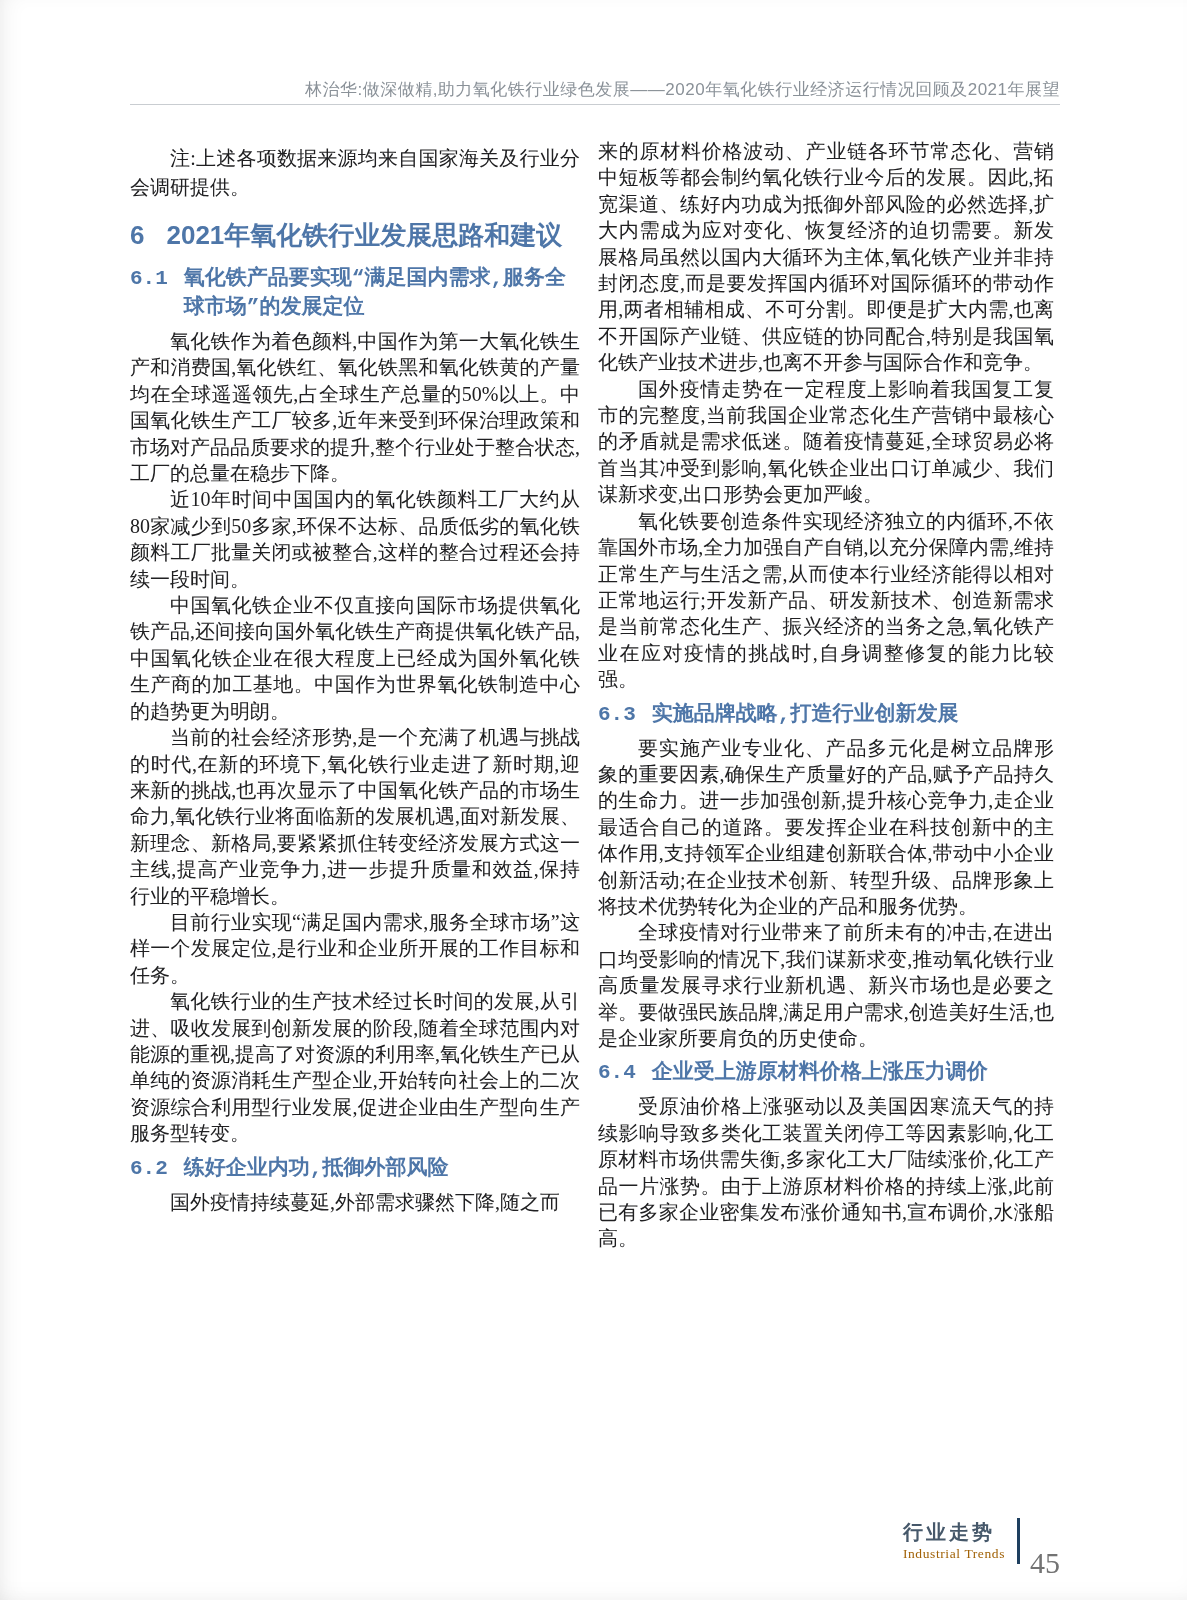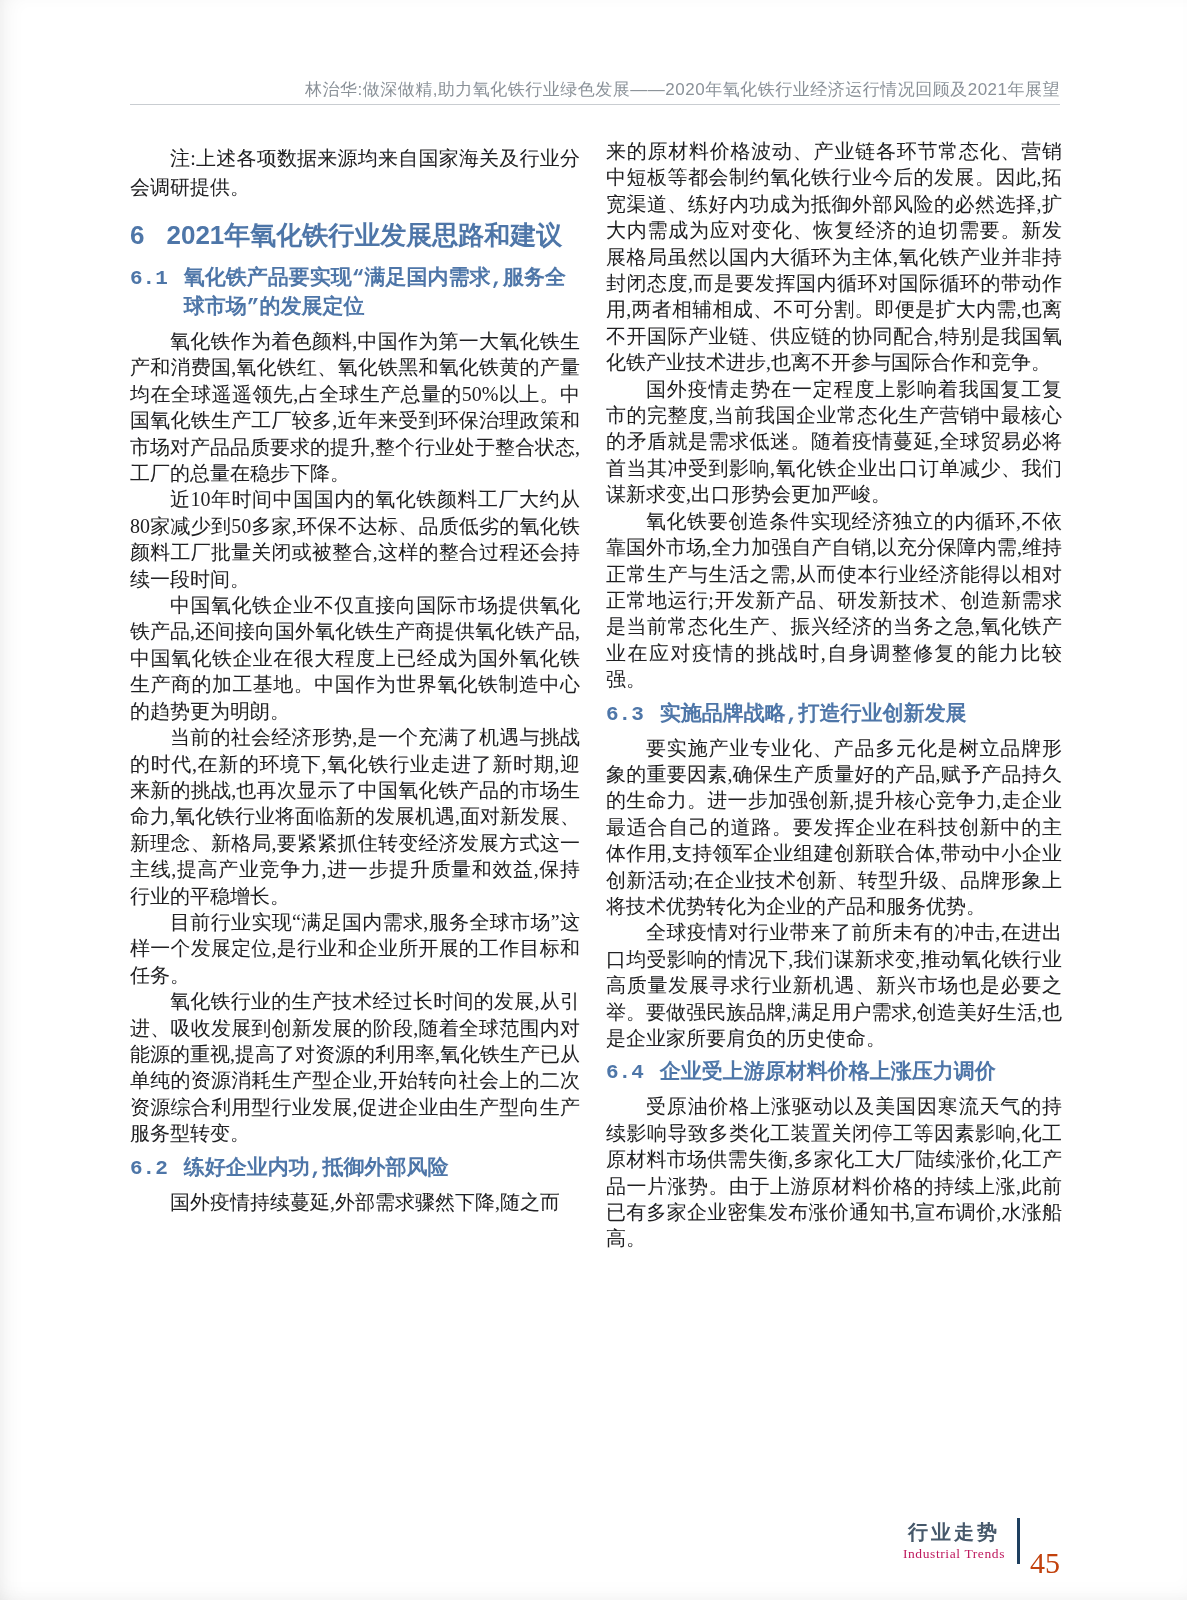--- a/index.html
+++ b/index.html
@@ -21,21 +21,21 @@
     font-size:17px;line-height:20px;
     color:#8a9198;letter-spacing:.5px;
   }
   .header-rule{
     position:absolute;top:104px;left:130px;right:127px;
     height:1px;background:#c9cdd1;
   }
   
   .content{
     position:absolute;top:138px;left:130px;width:932px;
-    display:flex;gap:26px;
+    display:flex;gap:18px;
   }
   .col{display:block;}
   .col-left{width:450px;}
   .col-right{width:456px;}
   p.body{
     margin:0;
     font-size:20px;line-height:26.4px;
     text-align:justify;
   }
   p.indent{text-indent:2em;}
@@ -60,36 +60,36 @@
     color:#4e76a8;
   }
   .h-sub .h-num{margin-right:16px;flex:0 0 auto;}
   .h-sub .h-title{flex:1 1 auto;}
   
   .page-footer{
     position:absolute;top:1502px;right:127px;
     display:flex;align-items:center;
     background:#fff;
   }
-  .footer-labels{text-align:center;}
+  .footer-labels{text-align:left;}
   .footer-cn{
     font-family:"Liberation Sans","DejaVu Sans",sans-serif;
     font-weight:bold;font-size:20px;line-height:24px;
     color:#46586a;letter-spacing:3px;
   }
   .footer-en{
     font-size:13.5px;line-height:17px;
-    color:#be185d;letter-spacing:.6px;margin-top:1px;
+    color:#a16207;letter-spacing:.6px;margin-top:1px;
   }
   .footer-bar{
     width:3px;height:46px;background:#1e3f5f;
     margin:0 10px 0 12px;flex:0 0 auto;
   }
   .footer-num{
-    font-size:30px;color:#c2410c;line-height:34px;
+    font-size:30px;color:#737373;line-height:34px;
     padding-top:8px;
     margin-top:36px;
   }
 </style>
 </head>
 <body>
 
 <div class="page">
 
   <div class="running-title">林治华:做深做精,助力氧化铁行业绿色发展——2020年氧化铁行业经济运行情况回顾及2021年展望</div>

